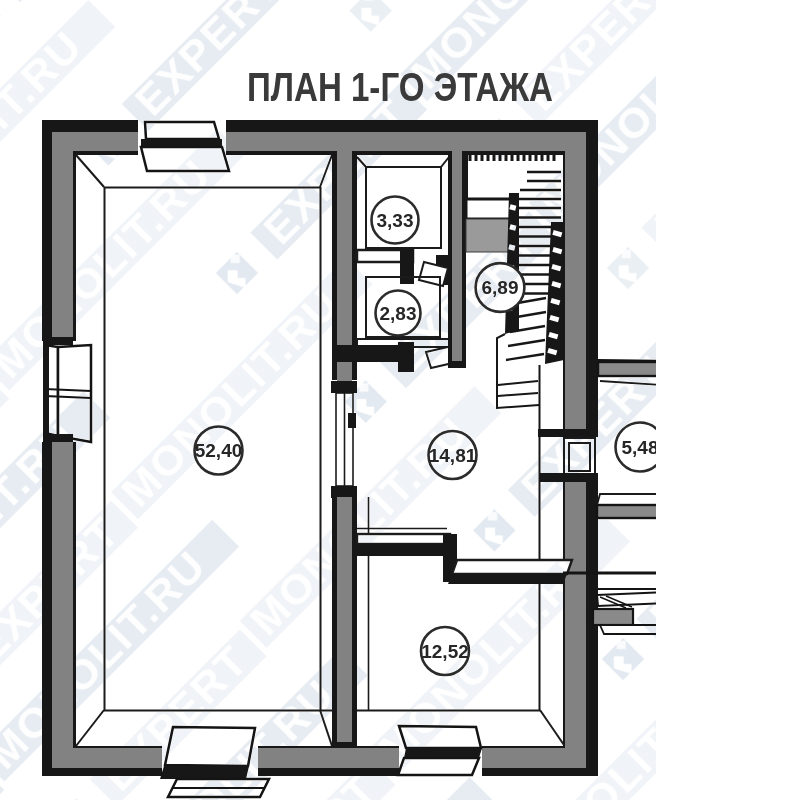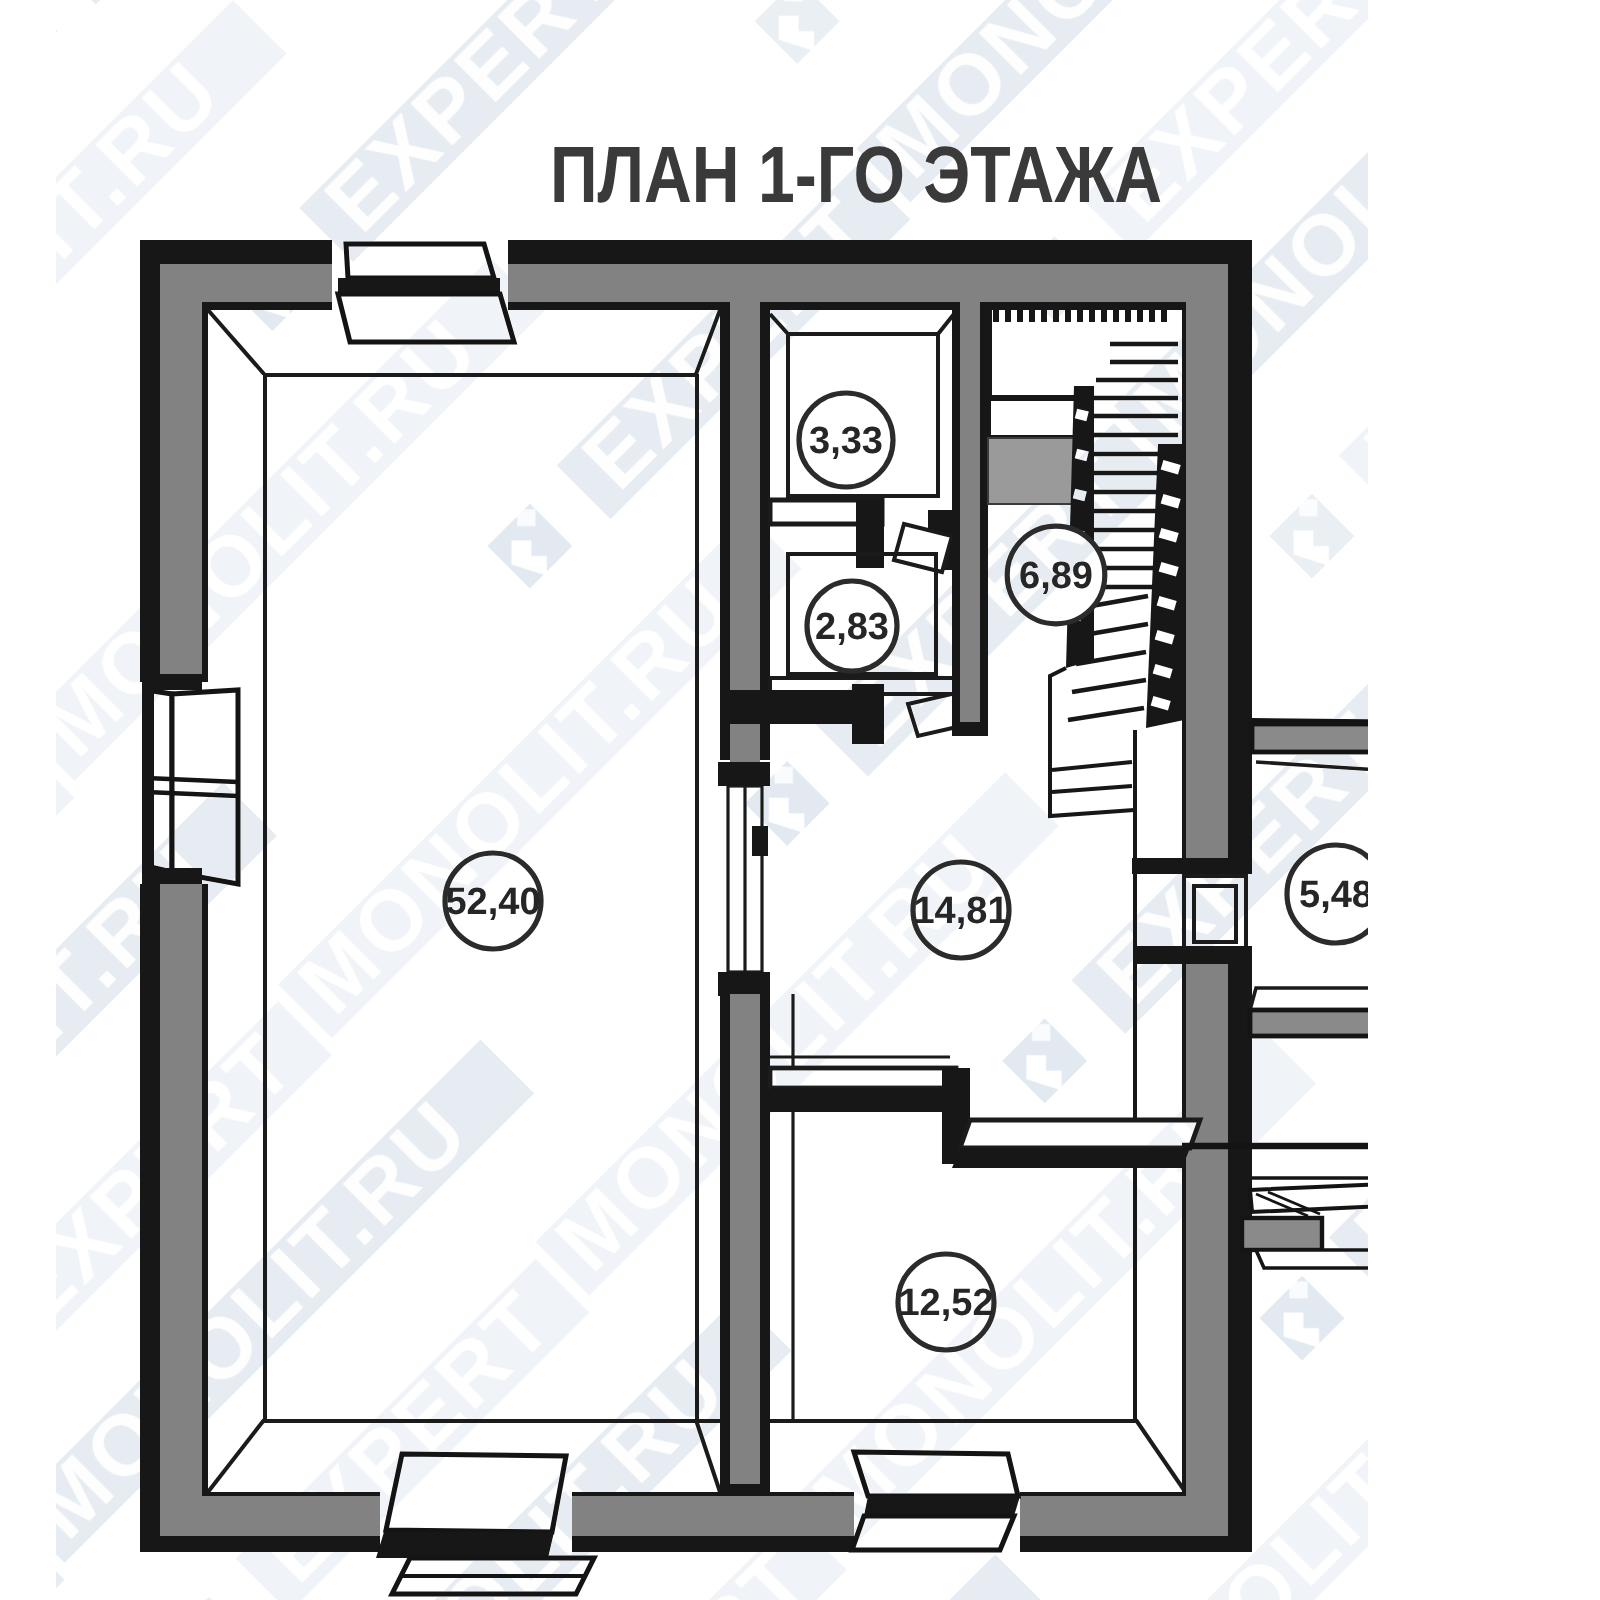--- a/index.html
+++ b/index.html
@@ -1,17 +1,17 @@
 <!DOCTYPE html>
 <html><head>
 <meta charset="utf-8">
 <style>
   html,body{margin:0;padding:0;background:#ffffff;}
   .page{position:relative;width:656px;height:800px;overflow:hidden;
-        font-family:"Liberation Sans", sans-serif;padding-left:28px;}
+        font-family:"Liberation Sans", sans-serif;}
   svg{display:block;}
 </style>
 </head>
 <body>
 <div class="page">
 <svg width="800" height="800" viewBox="0 0 800 800" xmlns="http://www.w3.org/2000/svg">
 <defs>
   <g id="wmA">
     <rect x="74" y="29" width="212" height="38" fill="#e6ecf2"></rect>
     <rect x="292" y="23" width="332" height="38" fill="#e6ecf2"></rect>

